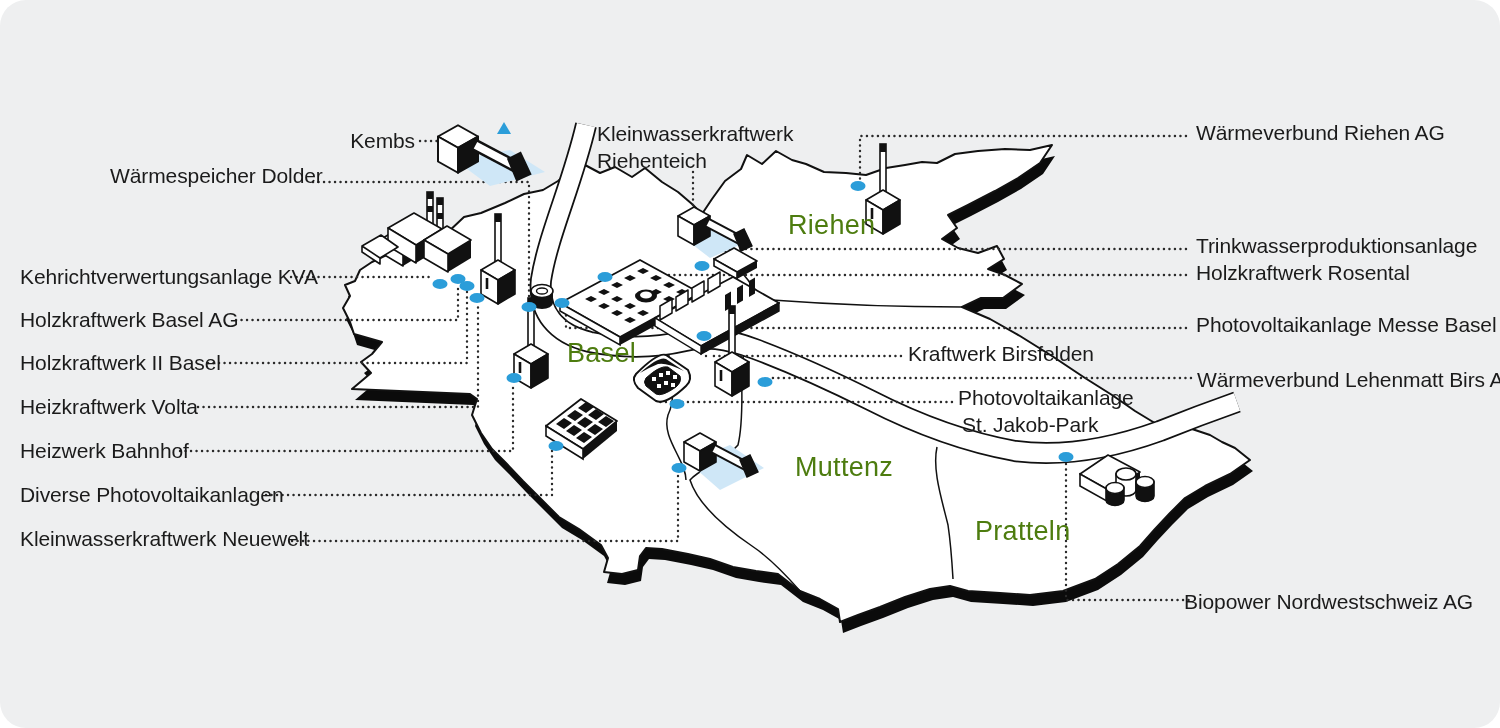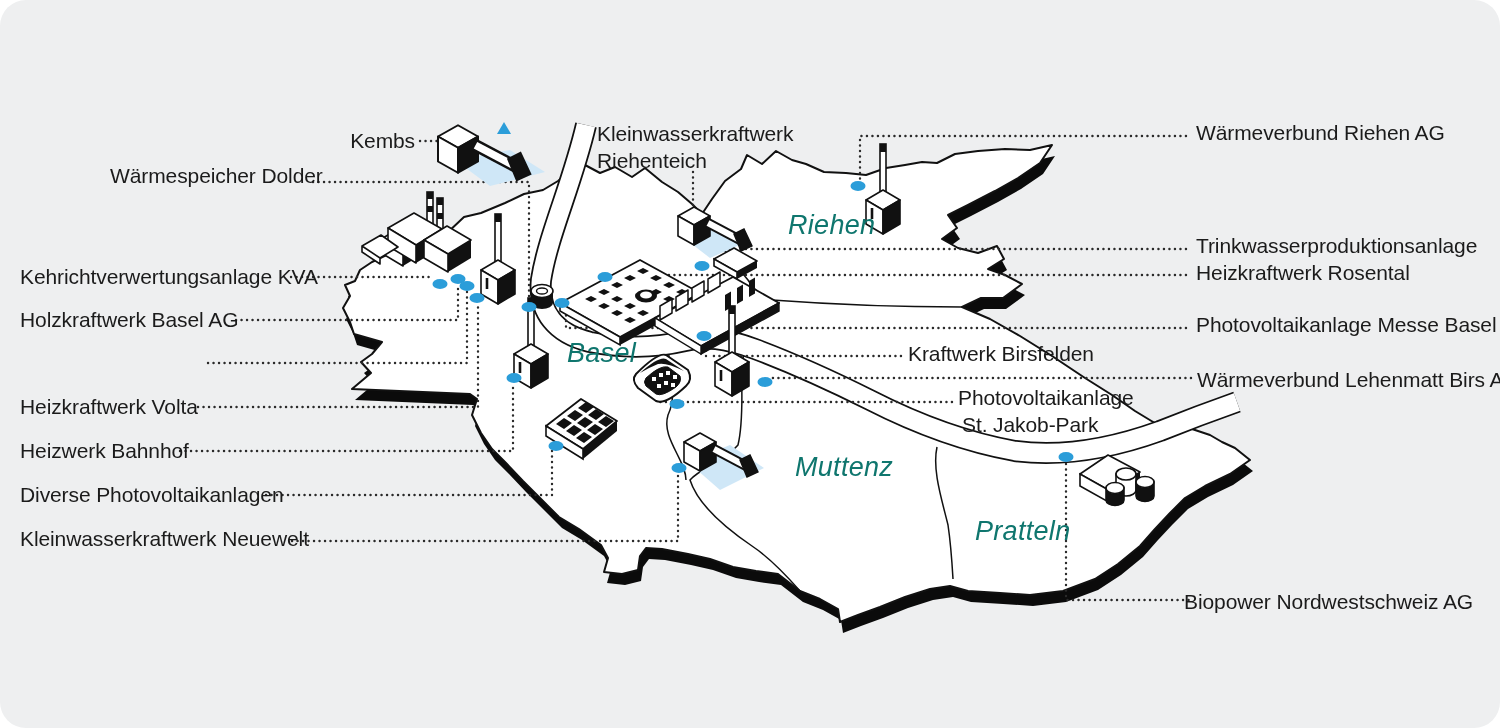--- a/index.html
+++ b/index.html
@@ -2,21 +2,21 @@
 <html><head>
 <meta charset="utf-8">
 <style>
   html,body{margin:0;padding:0;background:#ffffff;}
   .canvas{position:relative;width:1500px;height:728px;background:#ffffff;
           font-family:"Liberation Sans",sans-serif;}
   .panel{position:absolute;inset:0;background:#eeeff0;border-radius:26px;overflow:hidden;}
   .map-svg{position:absolute;left:0;top:0;}
   .lbl{position:absolute;font-size:21px;color:#1b1b1b;white-space:nowrap;line-height:27px;letter-spacing:-0.1px;}
   .lbl.r{text-align:right;}
-  .region{position:absolute;font-size:27px;font-style:italic;color:#0f766e;white-space:nowrap;letter-spacing:0.3px;}
+  .region{position:absolute;font-size:27px;color:#4d7c0f;white-space:nowrap;letter-spacing:0.3px;}
 </style>
 </head>
 <body>
 
 <div class="canvas">
  <div class="panel">
 
   <svg class="map-svg" width="1500" height="728" viewBox="0 0 1500 728">
 
     <g transform="translate(3,11)">
@@ -229,33 +229,34 @@
 
   <div class="region" style="left:788px;top:210px">Riehen</div>
   <div class="region" style="left:567px;top:338px">Basel</div>
   <div class="region" style="left:795px;top:452px">Muttenz</div>
   <div class="region" style="left:975px;top:516px">Pratteln</div>
 
   <div class="lbl r" style="left:320px;top:127px;width:95px">Kembs</div>
   <div class="lbl r" style="left:110px;top:162px;width:200px">Wärmespeicher Dolder</div>
   <div class="lbl" style="left:20px;top:263px">Kehrichtverwertungsanlage KVA</div>
   <div class="lbl" style="left:20px;top:306px">Holzkraftwerk Basel AG</div>
+  <div class="lbl" style="left:20px;top:349px">Holzkraftwerk II Basel</div>
   <div class="lbl" style="left:20px;top:393px">Heizkraftwerk Volta</div>
   <div class="lbl" style="left:20px;top:437px">Heizwerk Bahnhof</div>
   <div class="lbl" style="left:20px;top:525px">Kleinwasserkraftwerk Neuewelt</div>
   <div class="lbl" style="left:20px;top:481px">Diverse Photovoltaikanlagen</div>
 
   <div class="lbl" style="left:597px;top:120px">
     <div>Kleinwasserkraftwerk</div>
     <div>Riehenteich</div>
   </div>
 
   <div class="lbl" style="left:1196px;top:119px">Wärmeverbund Riehen AG</div>
   <div class="lbl" style="left:1196px;top:232px">Trinkwasserproduktionsanlage</div>
-  <div class="lbl" style="left:1196px;top:259px">Heizkraftwerk Rosental</div>
+  <div class="lbl" style="left:1196px;top:259px">Holzkraftwerk Rosental</div>
   <div class="lbl" style="left:1196px;top:311px">Photovoltaikanlage Messe Basel</div>
   <div class="lbl" style="left:908px;top:340px">Kraftwerk Birsfelden</div>
   <div class="lbl" style="left:1197px;top:366px">Wärmeverbund Lehenmatt Birs AG</div>
   <div class="lbl" style="left:958px;top:384px">
     <div>Photovoltaikanlage</div>
     <div style="padding-left:4px">St. Jakob-Park</div>
   </div>
   <div class="lbl" style="left:1184px;top:588px">Biopower Nordwestschweiz AG</div>
 
  </div>

